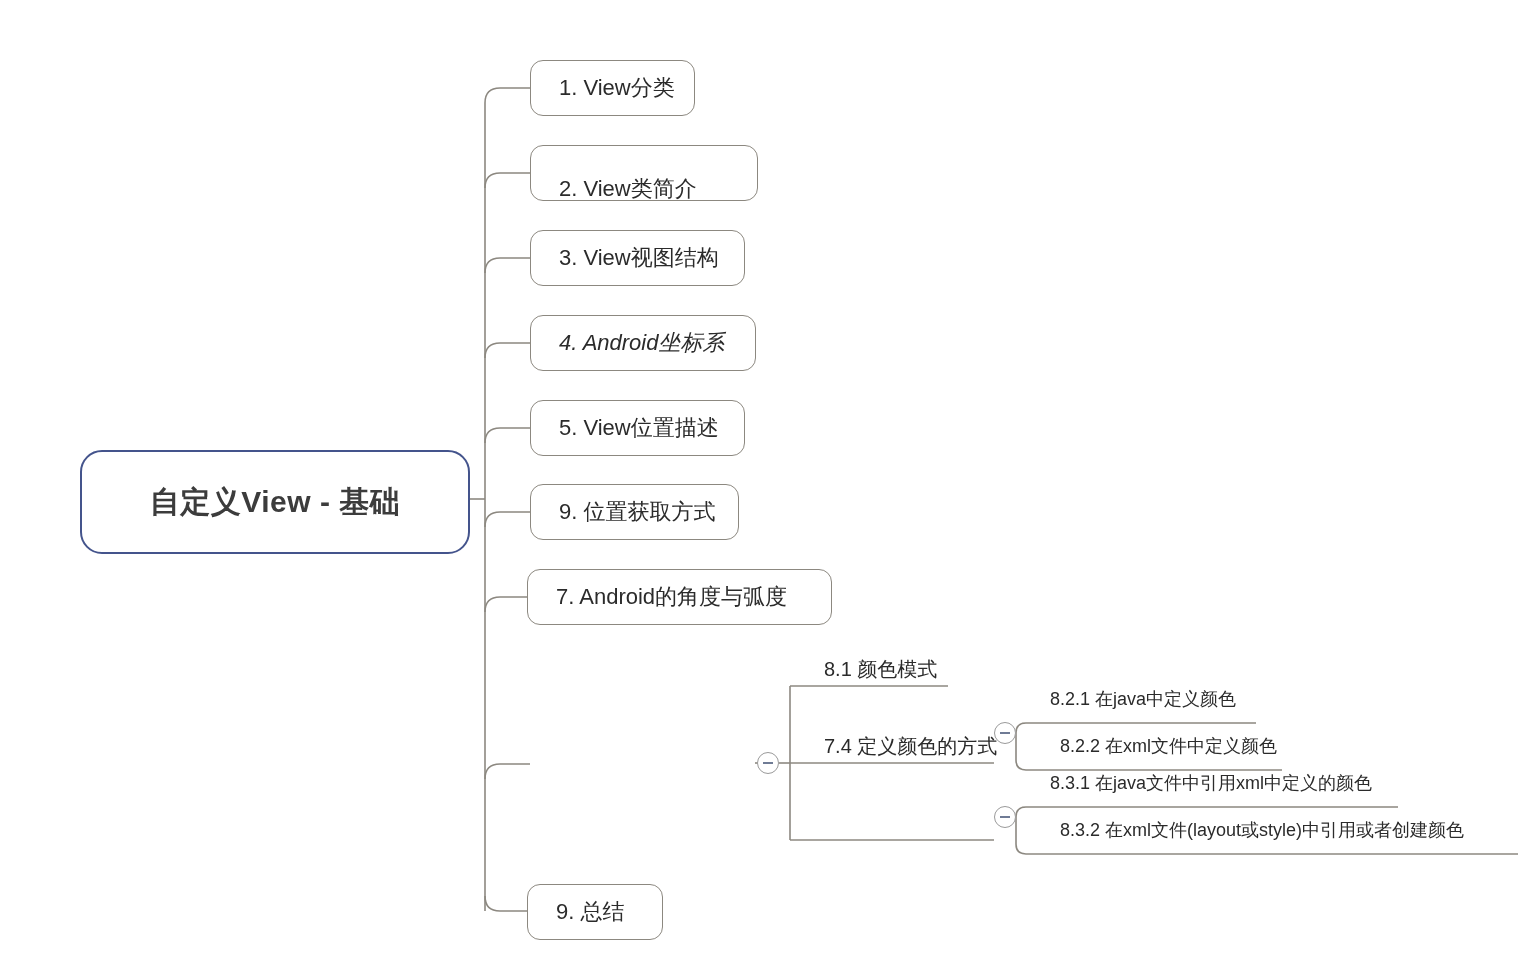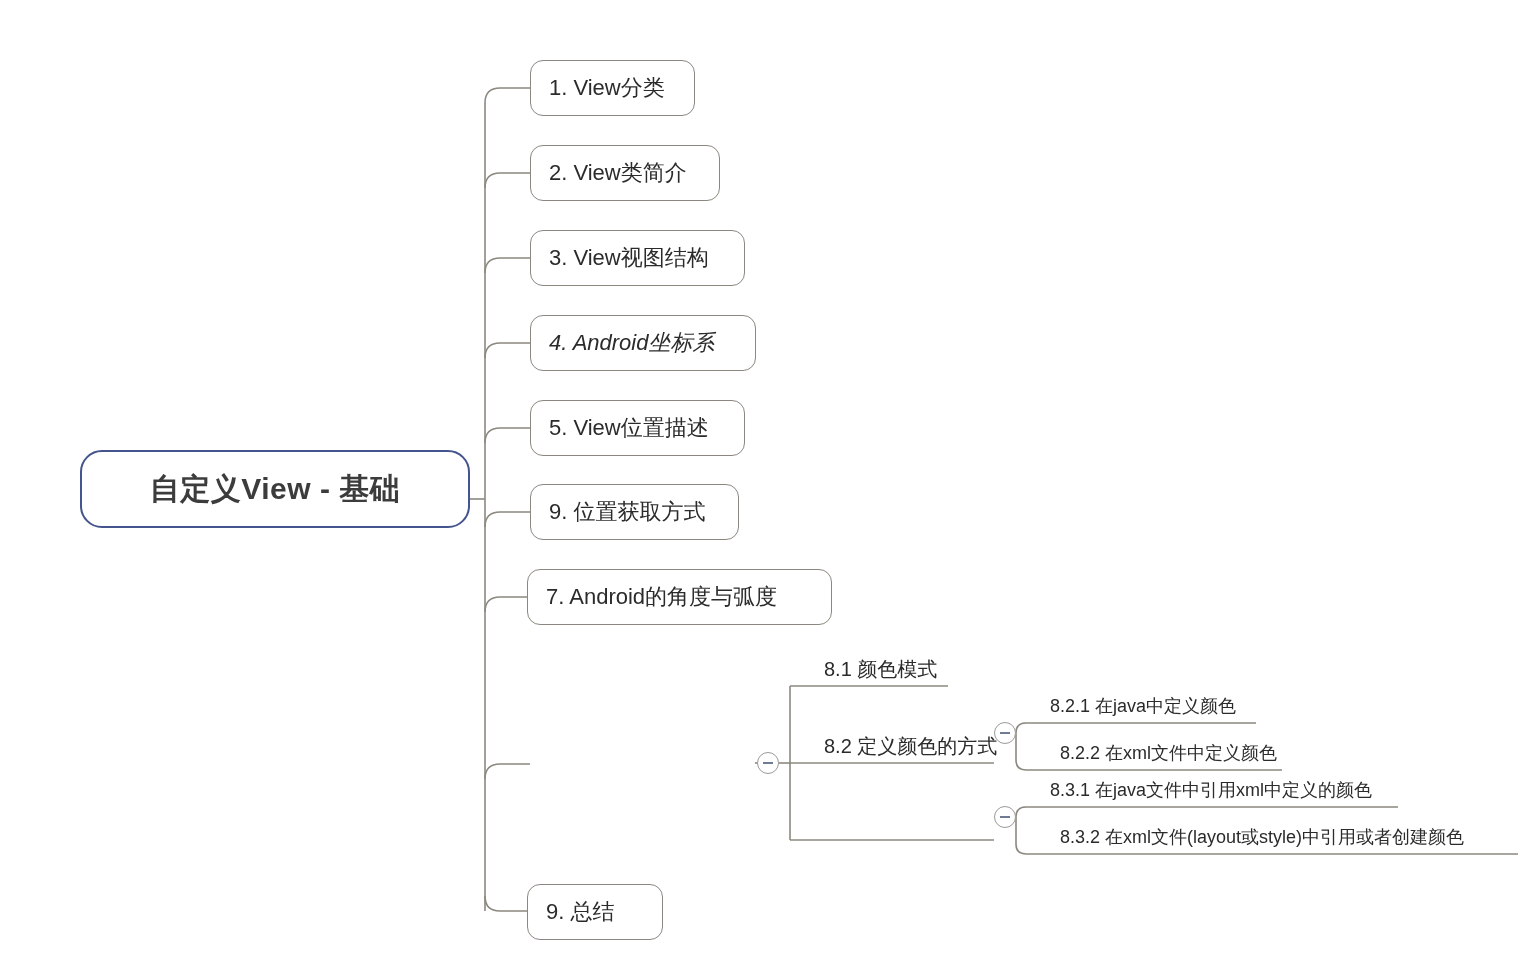--- a/index.html
+++ b/index.html
@@ -28,21 +28,21 @@
     height: 954px;
     pointer-events: none;
   }
 
   
   .root-node {
     position: absolute;
     left: 80px;
     top: 450px;
     width: 390px;
-    height: 78px;
+    height: 104px;
     border: 2.5px solid #44548c;
     border-radius: 22px;
     background: #ffffff;
     display: flex;
     align-items: center;
     justify-content: center;
     box-sizing: border-box;
   }
   .root-node .label {
     font-size: 30px;
@@ -55,21 +55,21 @@
   
   .l1-node {
     position: absolute;
     border: 1.6px solid #8c8880;
     border-radius: 13px;
     background: #ffffff;
     height: 56px;
     display: flex;
     align-items: center;
     box-sizing: border-box;
-    padding: 0 18px;
+    padding: 0 28px;
   }
   .l1-node .label {
     font-size: 22px;
     color: #2b2b2b;
     white-space: nowrap;
     line-height: 1;
   }
 
   
   .l2-node {
@@ -85,21 +85,20 @@
     color: #2b2b2b;
     white-space: nowrap;
     line-height: 1;
   }
 
   
   .l3-node {
     position: absolute;
     height: 32px;
     display: flex;
-    align-items: center;
     box-sizing: border-box;
     padding-left: 34px;
   }
   .l3-node .label {
     font-size: 18px;
     color: #2b2b2b;
     white-space: nowrap;
     line-height: 1;
   }
 
@@ -178,21 +177,21 @@
   </svg>
 
   <div class="root-node">
     <span class="label">自定义View - 基础</span>
   </div>
 
   <div class="l1-node" style="left:530px; top:60px; width:165px;">
     <span class="label">1. View分类</span>
   </div>
 
-  <div class="l1-node" style="left:530px; top:145px; width:190px;">
+  <div class="l1-node" style="left:530px; top:145px; width:228px;align-items:flex-end;">
     <span class="label">2. View类简介</span>
   </div>
 
   <div class="l1-node" style="left:530px; top:230px; width:215px;">
     <span class="label">3. View视图结构</span>
   </div>
 
   <div class="l1-node" style="left:530px; top:315px; width:226px;font-style:italic;">
     <span class="label">4. Android坐标系</span>
   </div>
@@ -212,21 +211,21 @@
 
   <div class="l1-node" style="left:527px; top:884px; width:136px;">
     <span class="label">9. 总结</span>
   </div>
 
   <div class="l2-node" style="left:790px; top:652px;">
     <span class="label">8.1 颜色模式</span>
   </div>
 
   <div class="l2-node" style="left:790px; top:729px;">
-    <span class="label">8.2 定义颜色的方式</span>
+    <span class="label">7.4 定义颜色的方式</span>
   </div>
 
 
   <div class="l3-node" style="left:1016px; top:690px;">
     <span class="label">8.2.1 在java中定义颜色</span>
   </div>
 
   <div class="l3-node" style="left:1026px; top:737px;">
     <span class="label">8.2.2 在xml文件中定义颜色</span>
   </div>

